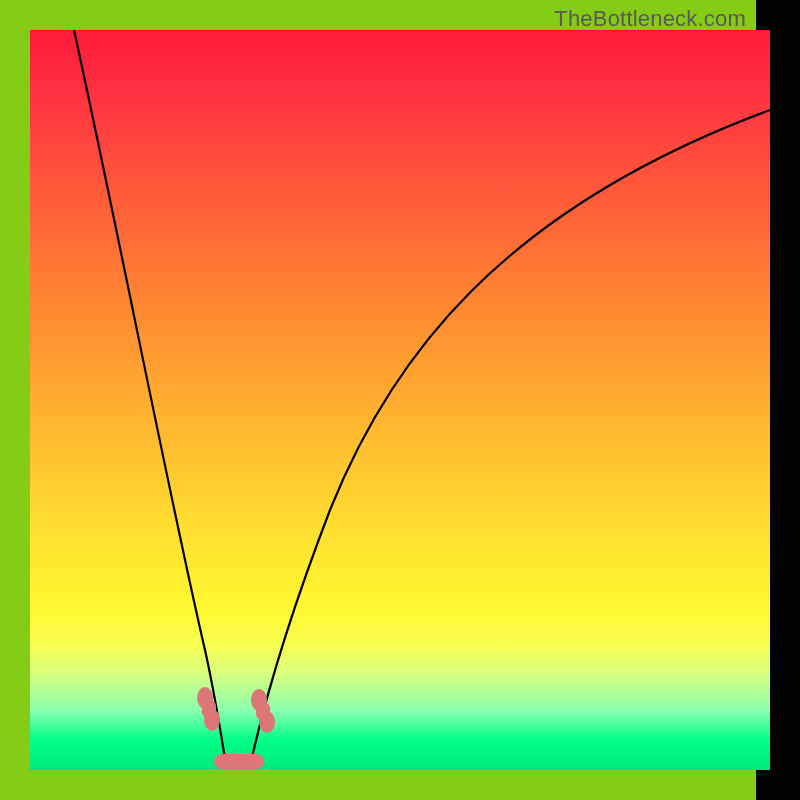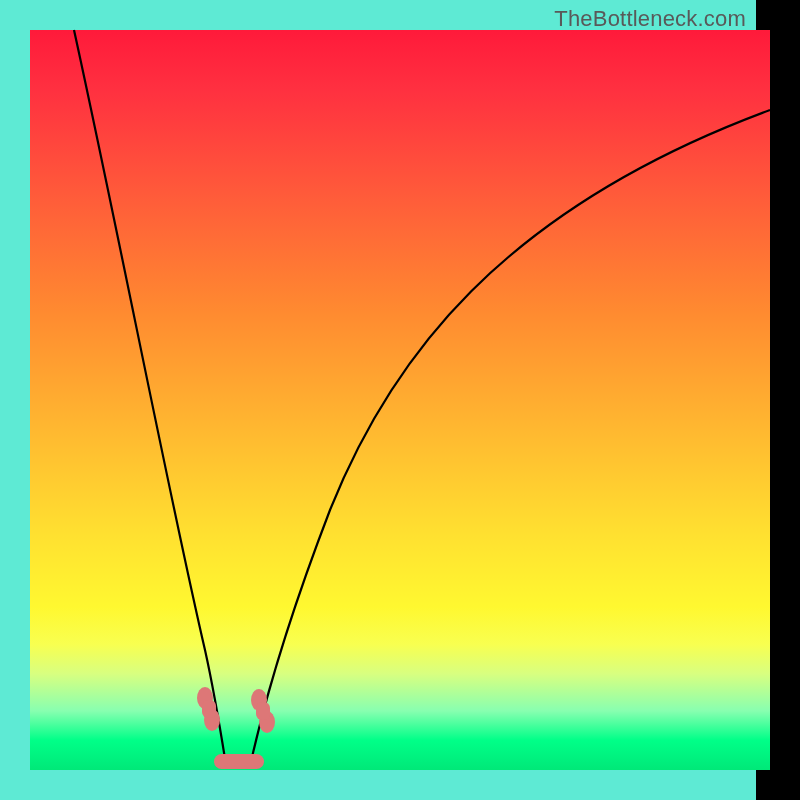--- a/index.html
+++ b/index.html
@@ -10,21 +10,21 @@
     background: #000;
     overflow: hidden;
     font-family: Arial, Helvetica, sans-serif;
   }
   .frame {
     position: absolute;
     left: 0;
     top: 0;
     width: 756px;
     height: 800px;
-    background: #5eead4;
+    background: #84cc16;
   }
   .plot-area {
     position: absolute;
     left: 30px;
     top: 30px;
     width: 740px;
     height: 740px;
     
     background: linear-gradient(
       to bottom,

